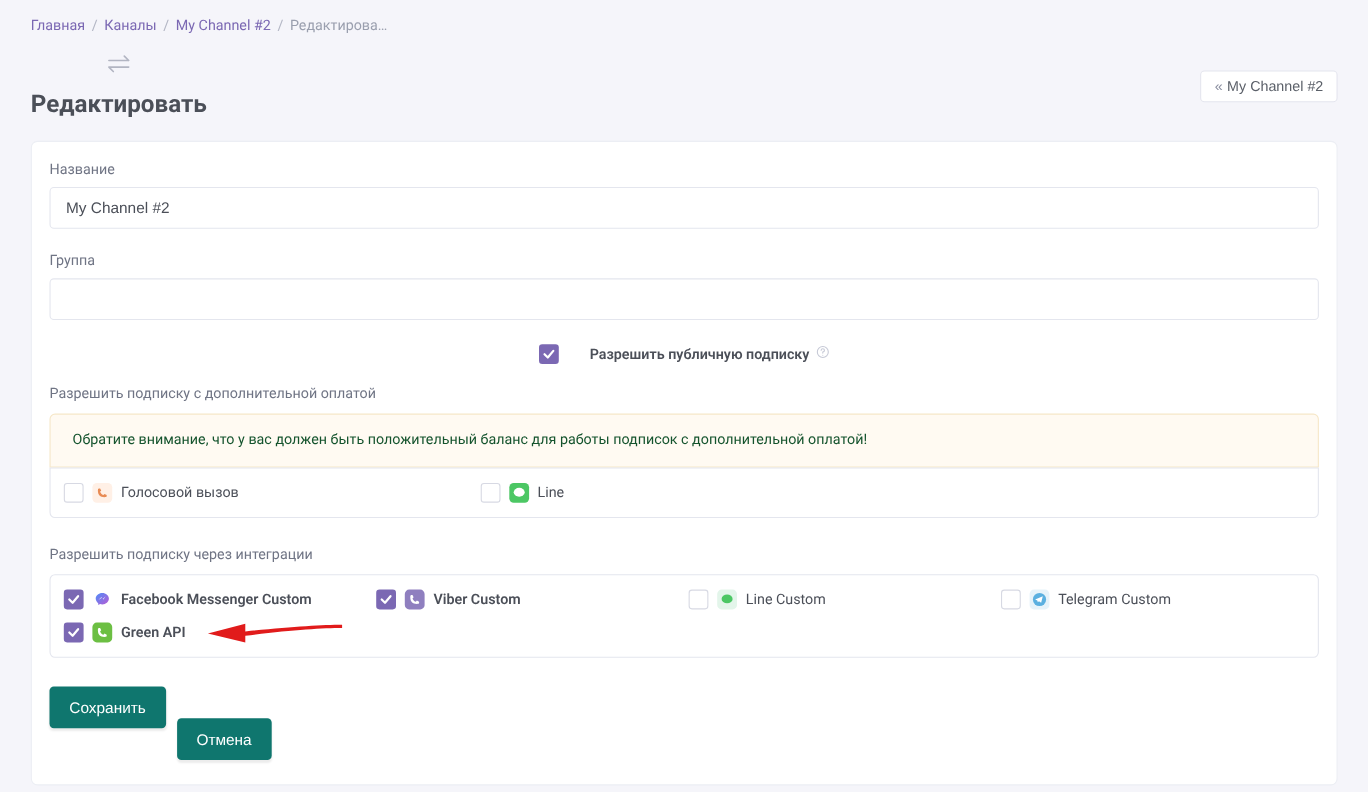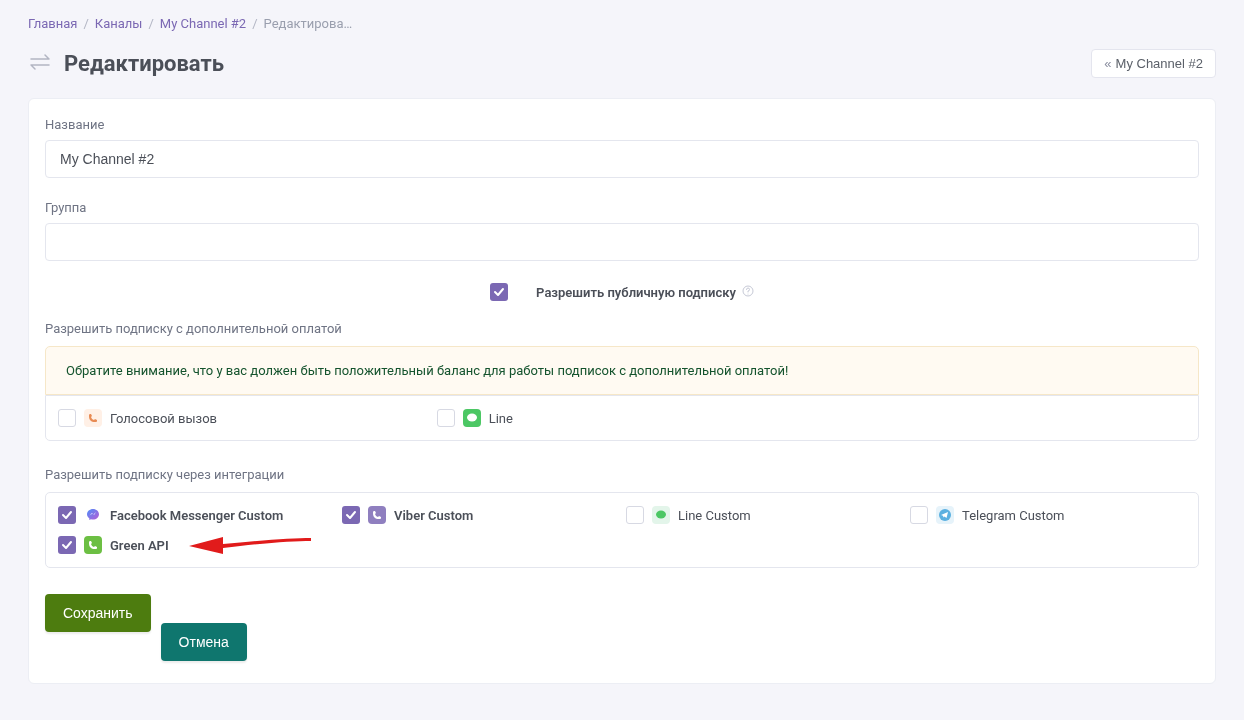--- a/index.html
+++ b/index.html
@@ -14,21 +14,21 @@
   }
 
   .page { padding: 16px 28px 28px 28px; }
 
   .breadcrumb { font-size: 13px; color: #8b8fa0; margin-bottom: 18px; display:flex; flex-wrap:wrap; align-items:center; gap:6px; }
   .breadcrumb a { color:#7b68b3; text-decoration:none; cursor:pointer; }
   .breadcrumb .sep { color:#b3b6c4; }
   .breadcrumb .current { color:#9a9fae; }
 
   .title-row { display:flex; align-items:center; justify-content:space-between; margin-bottom: 20px; }
-  .title-left { display:flex; align-items:center; gap:12px; }
+  .title-left { display:flex; align-items:center; gap:12px;flex-direction:column; }
   .title-left h1 { margin:0; font-size: 22px; font-weight:700; color:#4b4f58; }
   .title-icon svg { stroke:#b2b5c2; }
   .back-btn { border:1px solid #e4e5ee; background:#fff; border-radius:4px; padding:6px 12px; font-size:13px; color:#5b6069; cursor:pointer; display:flex; align-items:center; gap:4px; }
   .back-btn .chev { color:#8b8fa0; }
 
   .card { background:#fff; border:1px solid #eceef4; border-radius:6px; padding: 18px 16px 22px 16px; }
 
   .form-group { margin-bottom: 22px; }
   .form-label { font-size:13px; color:#6f7484; margin-bottom:8px; display:block; }
   input[type=text] {
@@ -80,21 +80,21 @@
     position:relative;
     margin-left: 6px;
     width: 130px; height: 20px;
     pointer-events:none;
   }
 
   .btn-row { display:flex; gap:10px; margin-top:4px; }
   .btn-primary, .btn-secondary {
     height:38px; padding:0 18px; border-radius:4px; font-size:14px; cursor:pointer; border:none;
   }
-  .btn-primary { background:#4d7c0f; color:#fff; box-shadow:0 2px 2px rgba(0,0,0,.08); }
+  .btn-primary { background:#0f766e; color:#fff; box-shadow:0 2px 2px rgba(0,0,0,.08); }
   .btn-secondary { background:#0f766e; color:#fff; box-shadow:0 2px 2px rgba(0,0,0,.08);margin-top:29px; }
 </style>
 </head>
 <body>
 
 <div class="page">
 
   <nav class="breadcrumb">
     <a>Главная</a>
     <span class="sep">/</span>

